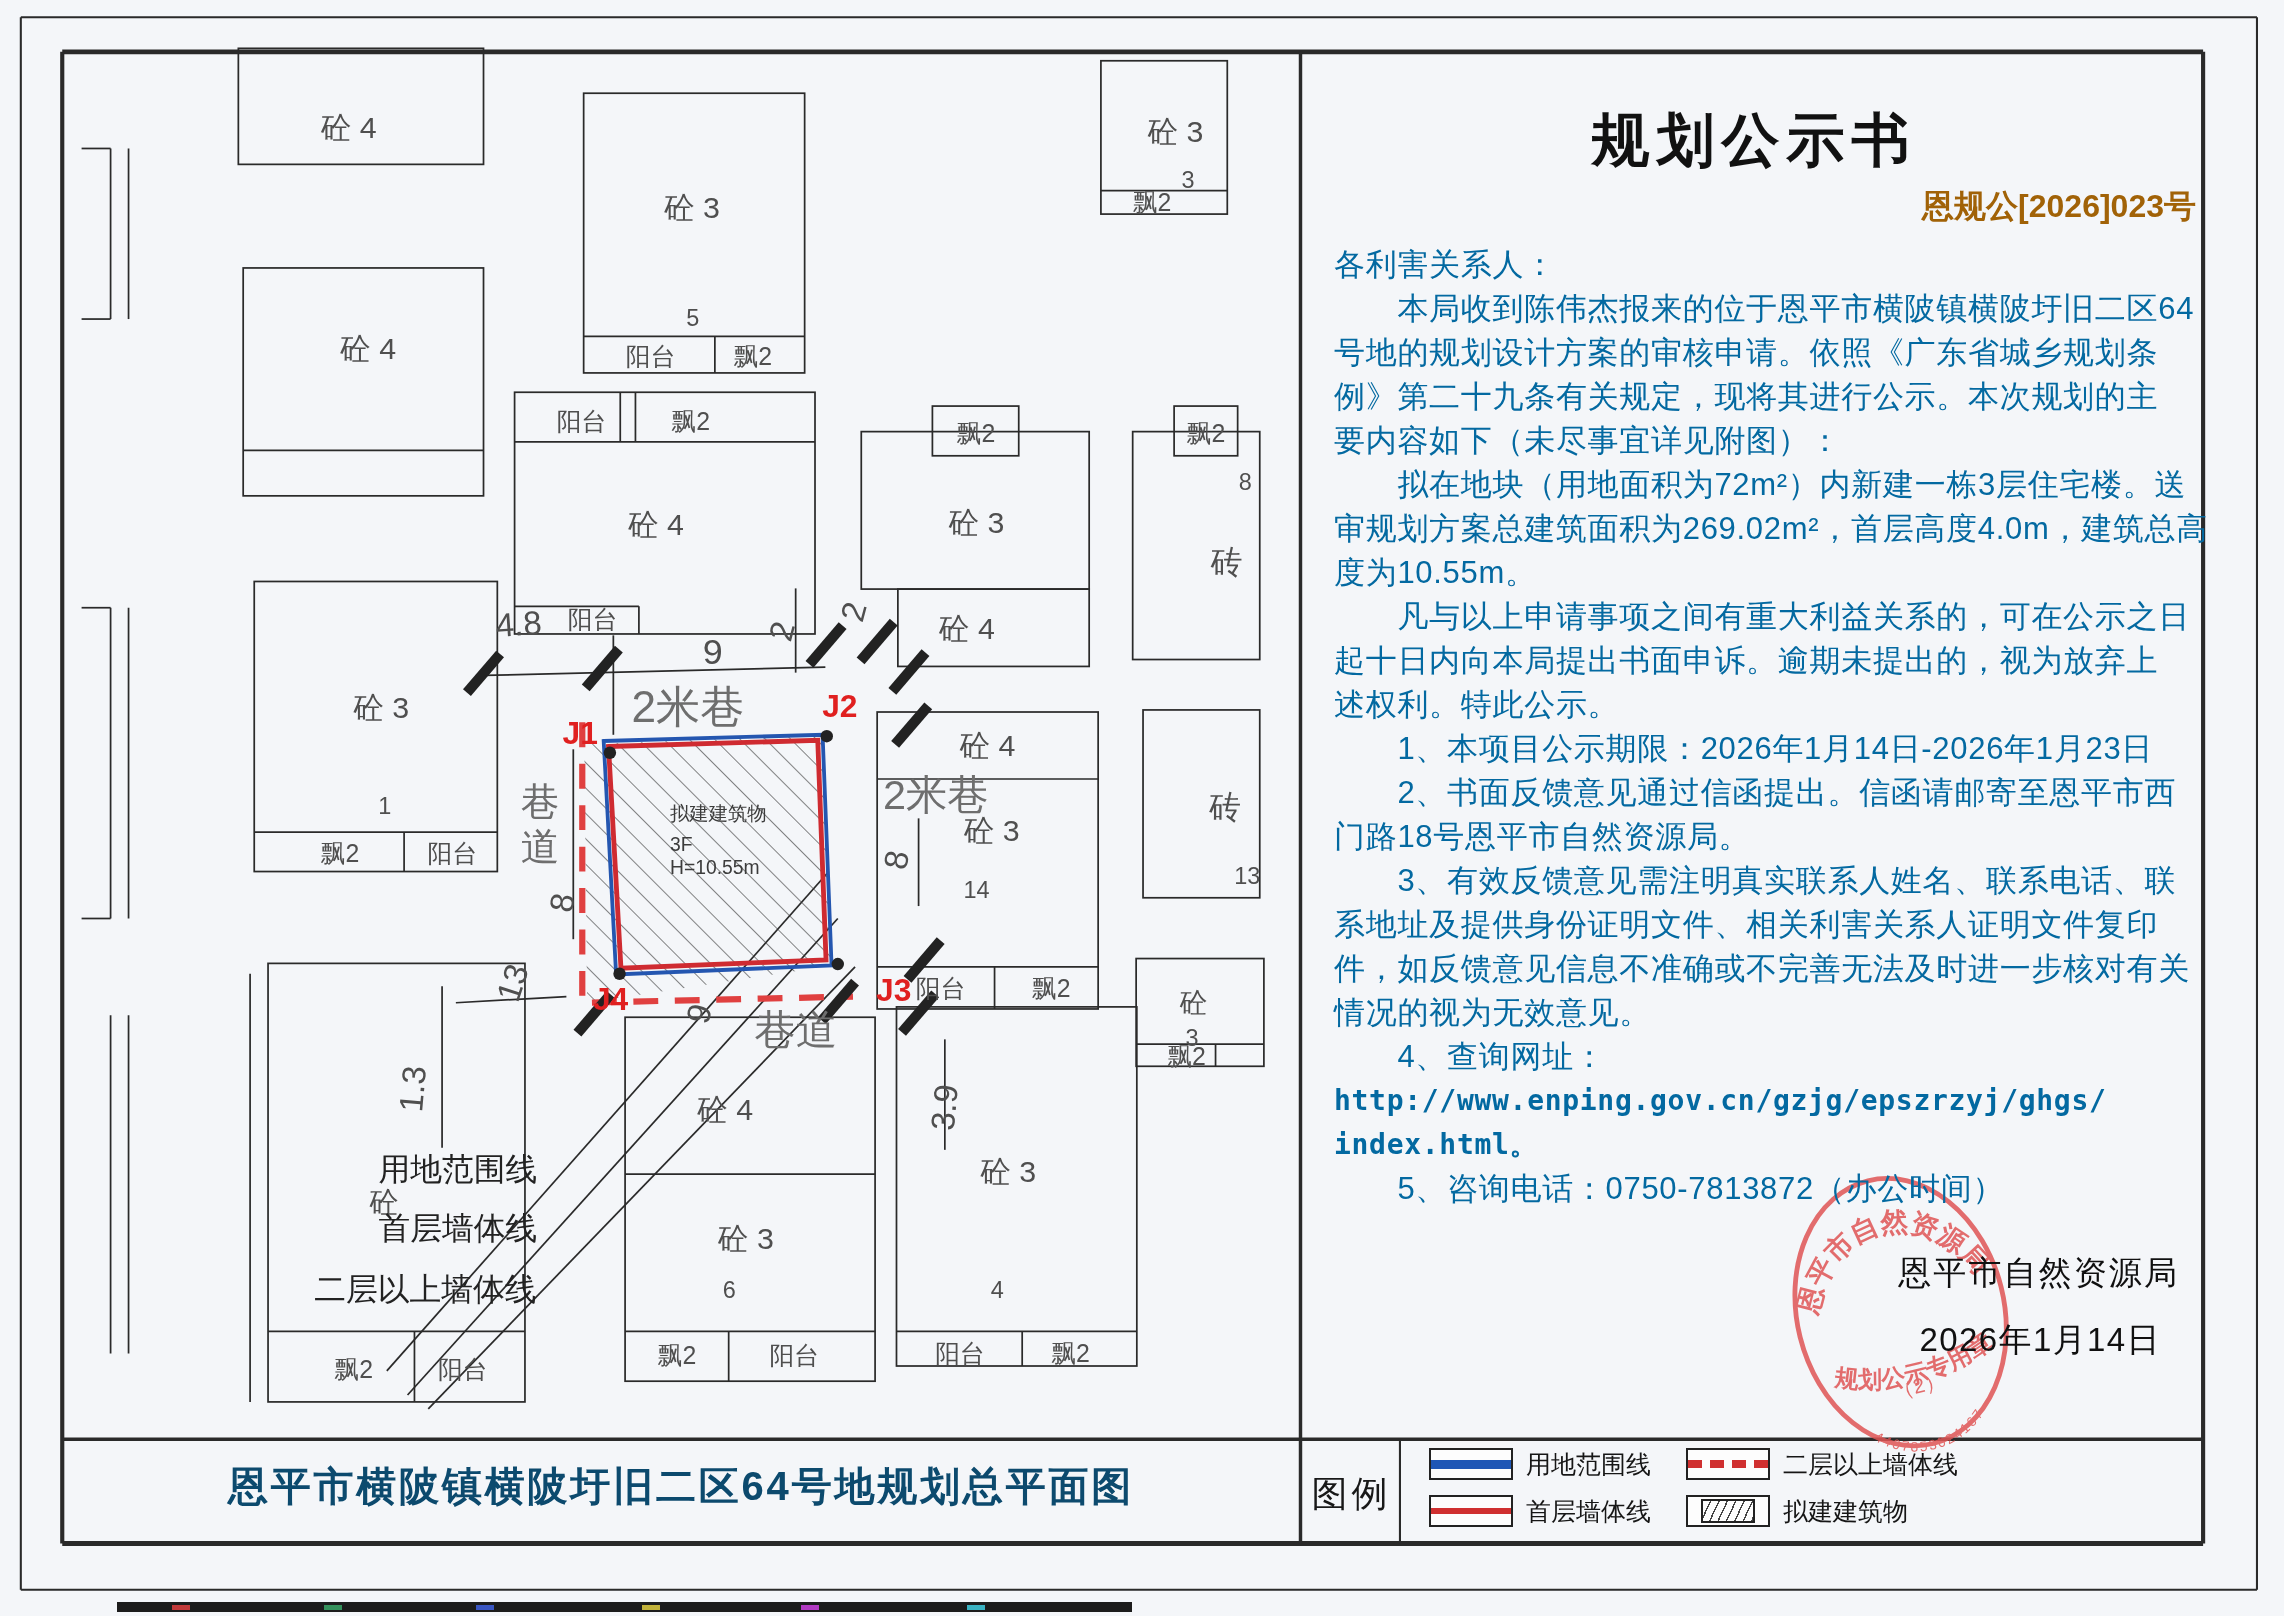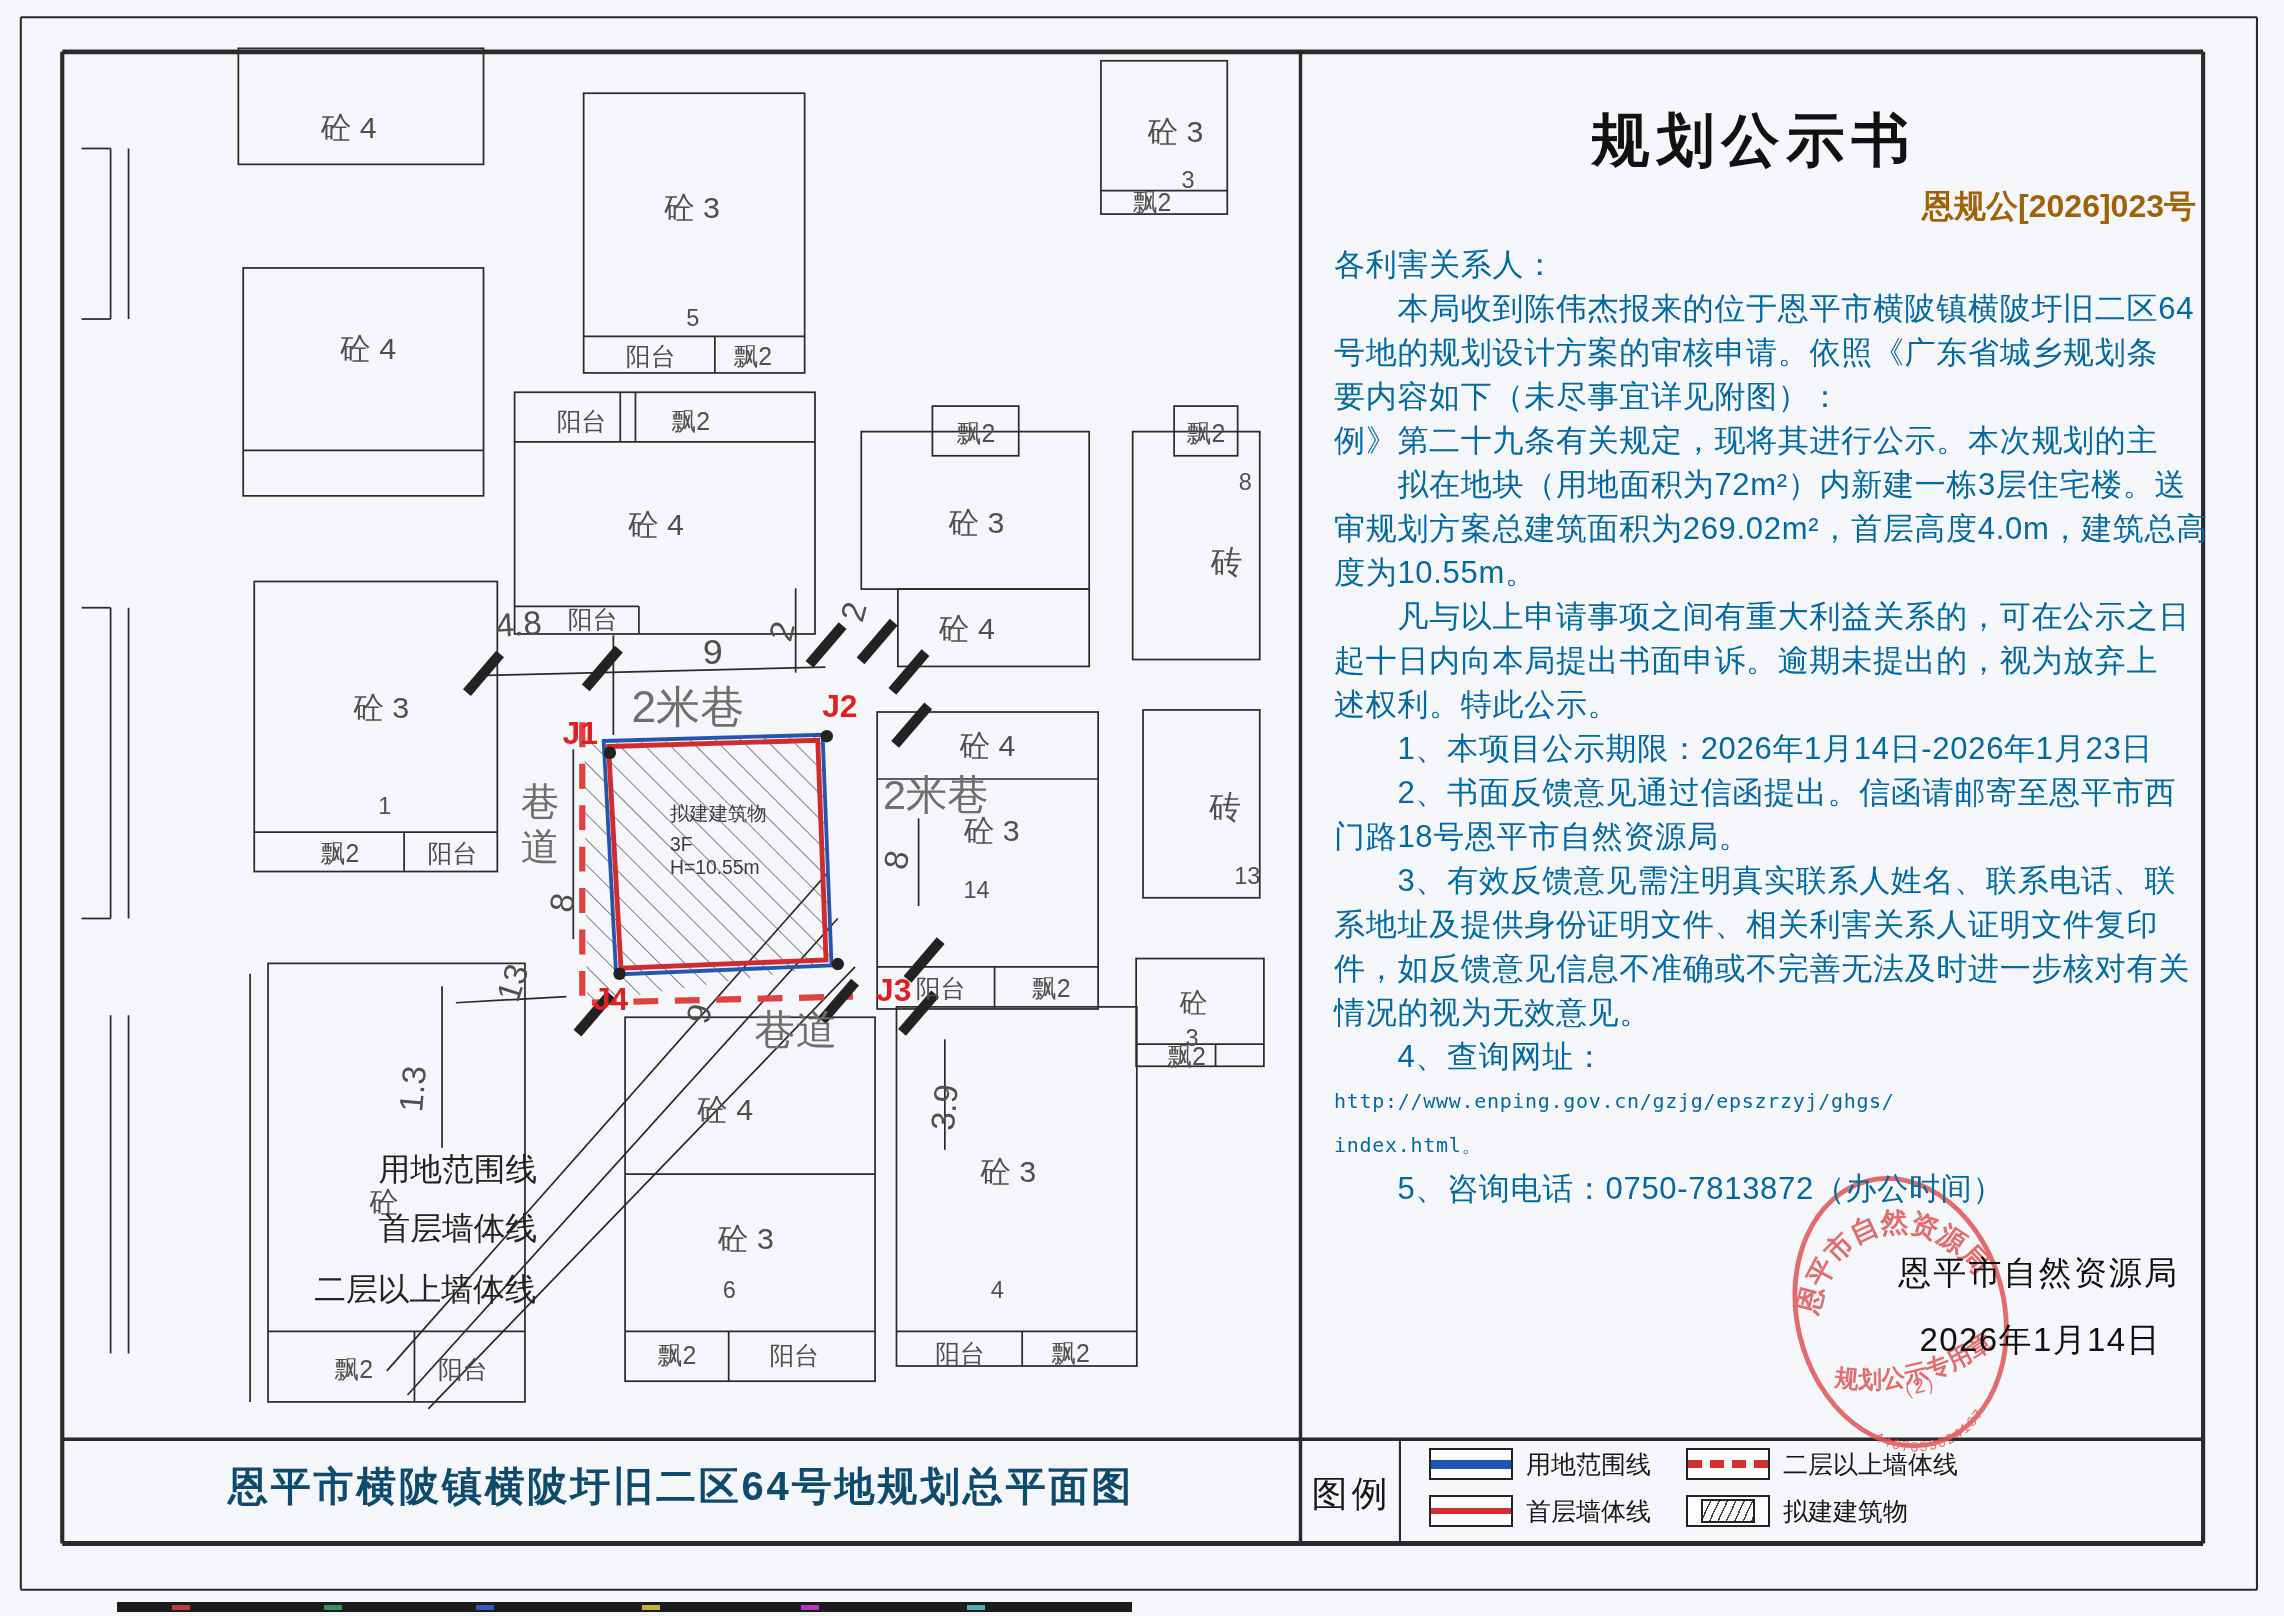--- a/index.html
+++ b/index.html
@@ -5,21 +5,21 @@
   html,body{margin:0;padding:0;background:#888;}
   #page{position:relative;width:2284px;height:1616px;background:#f4f6f9;overflow:hidden;
         font-family:"Liberation Sans","DejaVu Sans",sans-serif;color:#1d1d1d;}
   #plan{position:absolute;left:0;top:0;width:2284px;height:1616px;}
   .abs{position:absolute;}
   .notice-title{left:1312px;top:102px;width:884px;text-align:center;font-size:58px;font-weight:bold;
         letter-spacing:7px;color:#111;}
   .doc-no{left:1312px;top:185px;width:884px;text-align:right;font-size:32px;font-weight:bold;color:#a16207;}
   #notice-body{left:1334px;top:243px;width:861px;}
   .nline{height:44px;line-height:44px;font-size:31px;color:#0369a1;letter-spacing:0.7px;white-space:nowrap;}
-  .nline.mono{font-family:"DejaVu Sans Mono",monospace;font-size:20px;}
+  .nline.mono{font-family:"DejaVu Sans Mono",monospace;font-size:28px;font-weight:bold;}
   .sig{right:105px;top:1251px;font-size:33px;color:#101010;letter-spacing:2.1px;}
   .sig2{right:123px;top:1318px;font-size:33px;color:#101010;letter-spacing:1.4px;}
   .footer-title{left:62px;top:1459px;width:1238px;text-align:center;font-size:40px;font-weight:bold;
         color:#0c4a6e;letter-spacing:2.8px;}
   .legend-word{left:1303px;top:1470px;width:97px;text-align:center;font-size:36px;color:#181818;letter-spacing:4.1px;}
   .sw-box{position:absolute;width:84px;height:32px;border:2.1px solid #222;background:#fdfdfd;
         display:flex;align-items:center;justify-content:center;box-sizing:border-box;}
   .sw-label{position:absolute;height:32px;line-height:32px;font-size:25px;color:#161616;white-space:nowrap;}
   .bar{width:100%;}
   .dash-row{display:flex;gap:8.3px;width:100%;justify-content:center;}
@@ -231,22 +231,22 @@
       </text>
     </g>
   </svg>
 
   <div class="abs notice-title">规划公示书</div>
   <div class="abs doc-no">恩规公[2026]023号</div>
   <div class="abs" id="notice-body">
       <div class="nline">各利害关系人：</div>
       <div class="nline">　　本局收到陈伟杰报来的位于恩平市横陂镇横陂圩旧二区64</div>
       <div class="nline">号地的规划设计方案的审核申请。依照《广东省城乡规划条</div>
+      <div class="nline">例》第二十九条有关规定，现将其进行公示。本次规划的主</div>
       <div class="nline">要内容如下（未尽事宜详见附图）：</div>
-      <div class="nline">例》第二十九条有关规定，现将其进行公示。本次规划的主</div>
       <div class="nline">　　拟在地块（用地面积为72m²）内新建一栋3层住宅楼。送</div>
       <div class="nline">审规划方案总建筑面积为269.02m²，首层高度4.0m，建筑总高</div>
       <div class="nline">度为10.55m。</div>
       <div class="nline">　　凡与以上申请事项之间有重大利益关系的，可在公示之日</div>
       <div class="nline">起十日内向本局提出书面申诉。逾期未提出的，视为放弃上</div>
       <div class="nline">述权利。特此公示。</div>
       <div class="nline">　　1、本项目公示期限：2026年1月14日-2026年1月23日</div>
       <div class="nline">　　2、书面反馈意见通过信函提出。信函请邮寄至恩平市西</div>
       <div class="nline">门路18号恩平市自然资源局。</div>
       <div class="nline">　　3、有效反馈意见需注明真实联系人姓名、联系电话、联</div>

